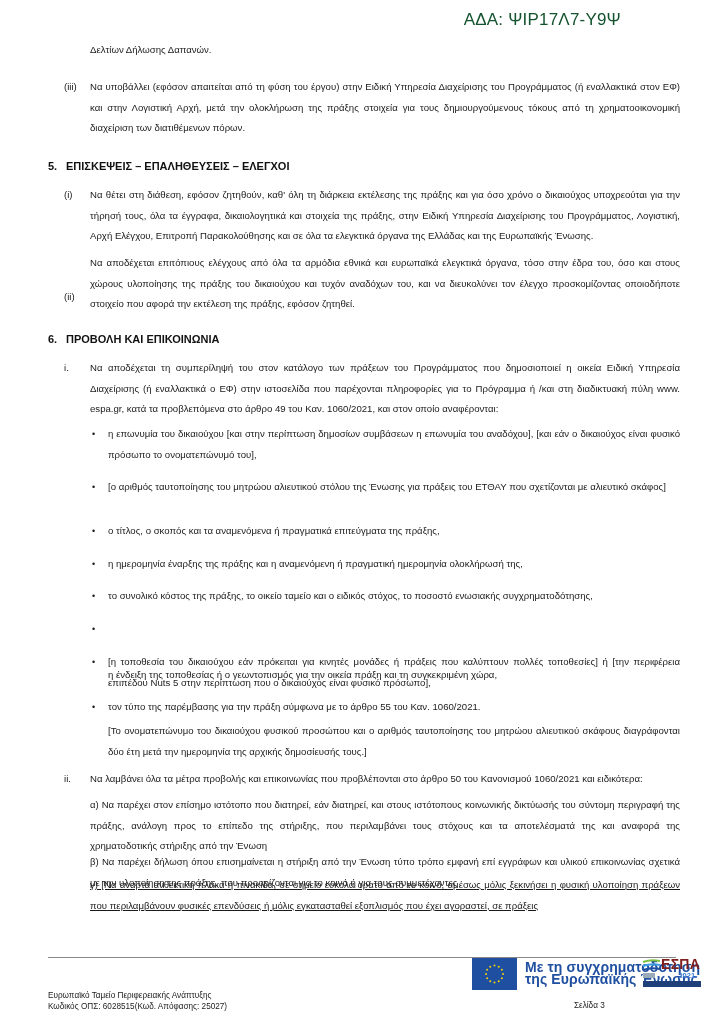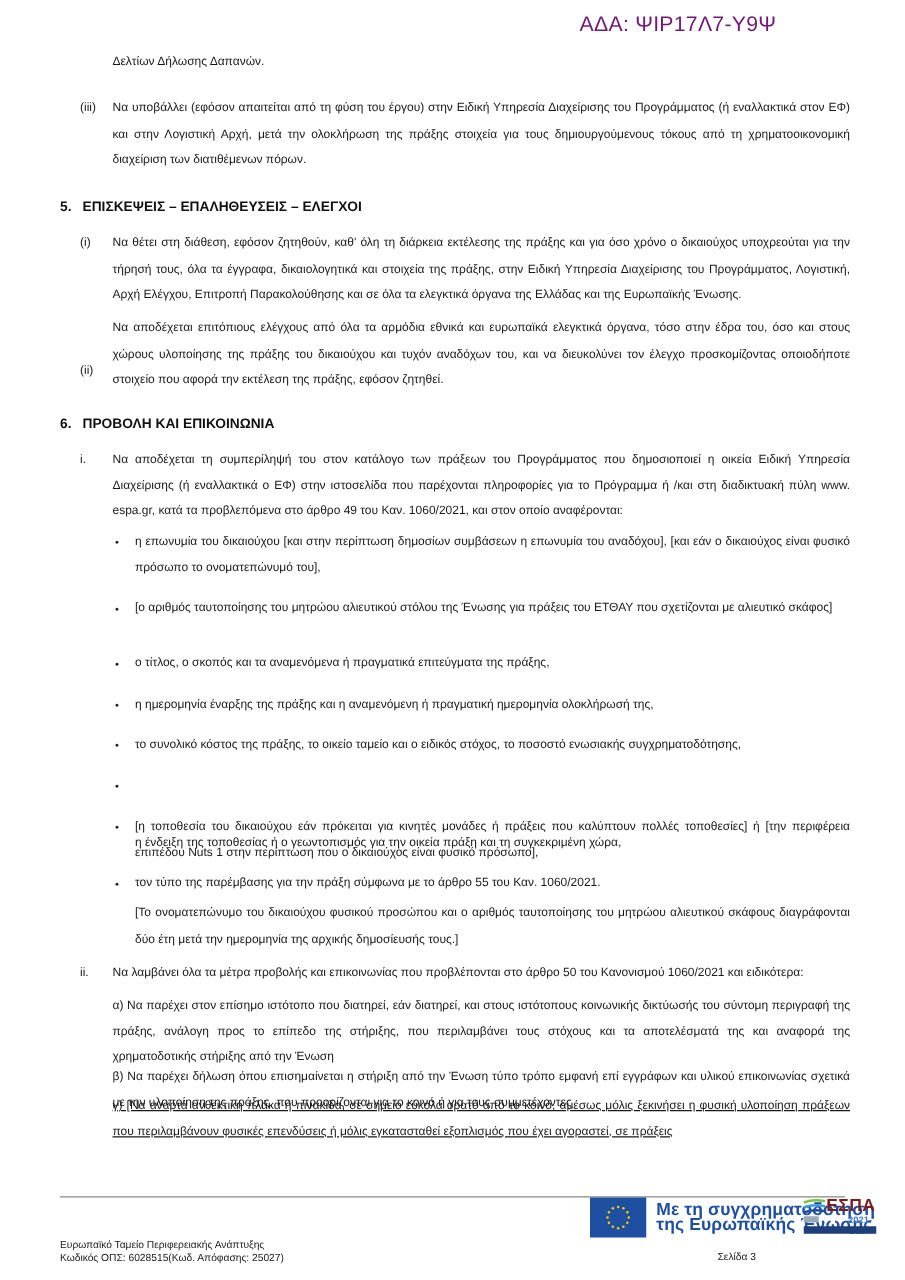--- a/index.html
+++ b/index.html
@@ -1,19 +1,19 @@
 <!DOCTYPE html>
 <html><head>
 <meta charset="utf-8">
 <style>
   * { box-sizing: border-box; margin: 0; padding: 0; }
   html, body { width: 724px; height: 1024px; background: #ffffff; overflow: hidden; }
   body { position: relative; font-family: "Liberation Sans", sans-serif; color: #111; font-size: 10px; }
 
-  .ada { position: absolute; top: 10px; right: 103px; font-size: 17px; color: #701a75; letter-spacing: 0.2px; }
+  .ada { position: absolute; top: 10px; right: 103px; font-size: 17px; color: #14532d; letter-spacing: 0.2px; }
 
   .p { position: absolute; font-size: 9.6px; line-height: 20.5px; text-align: justify; color: #1a1a1a; }
   .p.last-left { text-align-last: left; }
   .lbl { position: absolute; font-size: 9.6px; line-height: 20.5px; color: #1a1a1a; }
   .h { position: absolute; font-size: 11px; font-weight: bold; color: #111; }
   .h .num { display: inline-block; width: 18px; }
   .bullet { position: absolute; font-size: 9px; line-height: 20.5px; color: #1a1a1a; }
 
   .footer-line { position: absolute; top: 957px; left: 48px; width: 628px; height: 1px; background: #888; }
   .footer-left { position: absolute; top: 991px; left: 48px; font-size: 8.2px; line-height: 10.5px; color: #222; }
@@ -68,21 +68,21 @@
 <div class="bullet" style="top:554px; left:92px;">•</div>
 <div class="p last-left" style="top:554px; left:108px; width:572px;">η ημερομηνία έναρξης της πράξης και η αναμενόμενη ή πραγματική ημερομηνία ολοκλήρωσή της,</div>
 
 <div class="bullet" style="top:586px; left:92px;">•</div>
 <div class="p last-left" style="top:586px; left:108px; width:572px;">το συνολικό κόστος της πράξης, το οικείο ταμείο και ο ειδικός στόχος, το ποσοστό ενωσιακής συγχρηματοδότησης,</div>
 
 <div class="bullet" style="top:619px; left:92px;">•</div>
 <div class="p last-left" style="top:619px; left:108px; width:572px;margin-top:46px;">η ένδειξη της τοποθεσίας ή ο γεωντοπισμός για την οικεία πράξη και τη συγκεκριμένη χώρα,</div>
 
 <div class="bullet" style="top:652px; left:92px;">•</div>
-<div class="p last-left" style="top:652px; left:108px; width:572px;">[η τοποθεσία του δικαιούχου εάν πρόκειται για κινητές μονάδες ή πράξεις που καλύπτουν πολλές τοποθεσίες] ή [την περιφέρεια επιπέδου Nuts 1 στην περίπτωση που ο δικαιούχος είναι φυσικό πρόσωπο],</div>
+<div class="p last-left" style="top:652px; left:108px; width:572px;">[η τοποθεσία του δικαιούχου εάν πρόκειται για κινητές μονάδες ή πράξεις που καλύπτουν πολλές τοποθεσίες] ή [την περιφέρεια επιπέδου Nuts 5 στην περίπτωση που ο δικαιούχος είναι φυσικό πρόσωπο],</div>
 
 <div class="bullet" style="top:697px; left:92px;">•</div>
 <div class="p last-left" style="top:697px; left:108px; width:572px;">τον τύπο της παρέμβασης για την πράξη σύμφωνα με το άρθρο 55 του Καν. 1060/2021.</div>
 
 <div class="p last-left" style="top:721px; left:108px; width:572px;">[Το ονοματεπώνυμο του δικαιούχου φυσικού προσώπου και ο αριθμός ταυτοποίησης του μητρώου αλιευτικού σκάφους διαγράφονται δύο έτη μετά την ημερομηνία της αρχικής δημοσίευσής τους.]</div>
 
 <div class="lbl" style="top:769px; left:64px;">ii.</div>
 <div class="p last-left" style="top:769px; left:90px; width:590px;">Να λαμβάνει όλα τα μέτρα προβολής και επικοινωνίας  που προβλέπονται στο άρθρο 50  του Κανονισμού 1060/2021 και ειδικότερα:</div>
 
 <div class="p last-left" style="top:795px; left:90px; width:590px;">α) Να παρέχει στον επίσημο ιστότοπο που διατηρεί, εάν διατηρεί, και στους ιστότοπους κοινωνικής δικτύωσής του σύντομη περιγραφή της πράξης, ανάλογη προς το επίπεδο της στήριξης, που περιλαμβάνει τους στόχους και τα αποτελέσματά της και αναφορά της χρηματοδοτικής στήριξης από την Ένωση</div>

